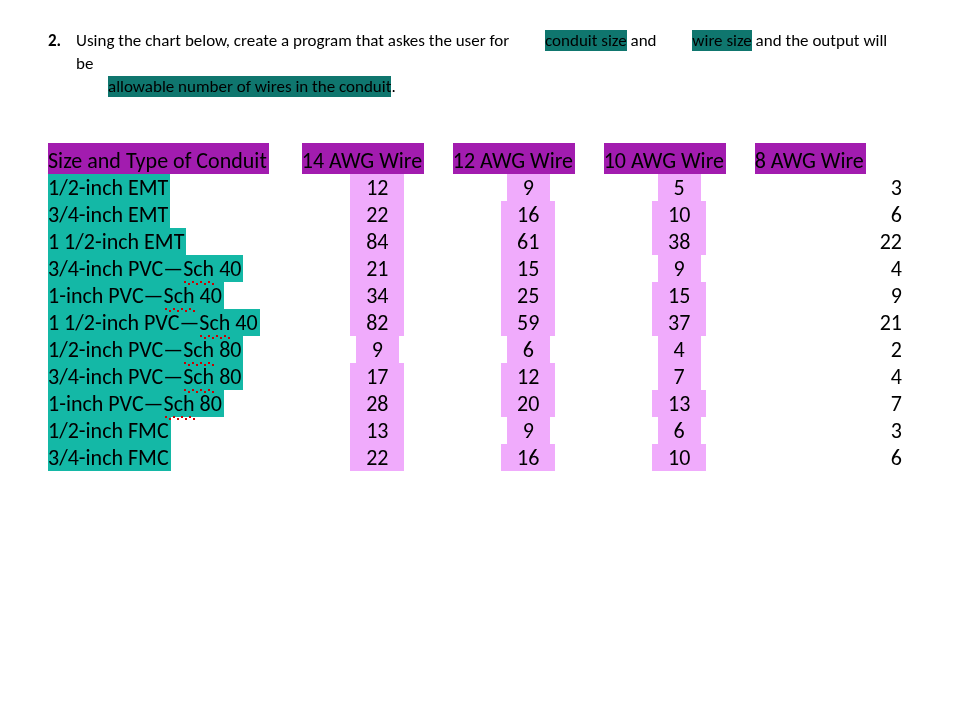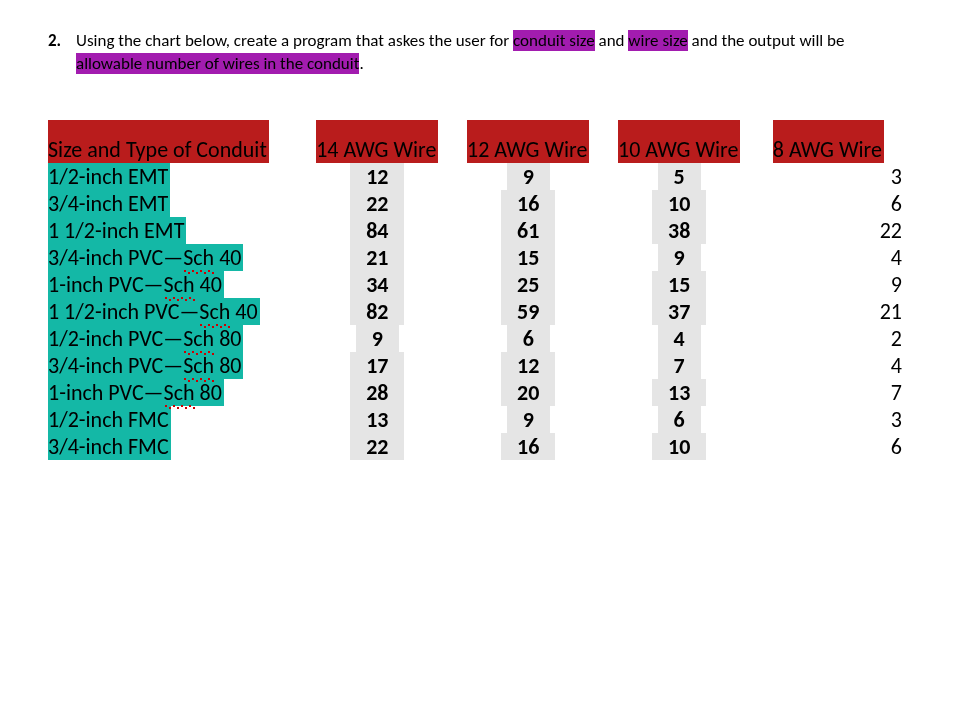--- a/index.html
+++ b/index.html
@@ -23,21 +23,22 @@
   }
   .qnum {
     width: 28px;
     flex-shrink: 0;
     font-weight: bold;
   }
   .qtext {
     flex: 1;
   }
   .hl {
-    background: #a21caf;
+    background: #0f766e;
+    margin-left: 32px;
   }
   .table-wrap {
     margin-left: 0;
   }
   table {
     border-collapse: collapse;
     width: 100%;
   }
   th, td {
     text-align: left;
@@ -48,38 +49,37 @@
     line-height: 1.23;
     white-space: nowrap;
   }
   th {
     color: #000;
   }
   thead th {
     font-size: 22px;
   }
   .col-conduit { width: 270px; }
-  .col-wire { width: 165px; text-align: center; }
-  .col-wire-last { width: 165px; text-align: center; padding-right:4px;}
+  .col-wire { width: 165px; text-align: left; }
+  .col-wire-last { width: 165px; text-align: left; padding-right:4px;}
   .hdr-cell span.hl-hdr {
-    background: #b91c1c;
+    background: #a21caf;
     display: inline-block;
-    padding: 16px 2px 0 0;
+    padding: 4px 2px 0 0;
   }
   tbody tr td.c0 span.hl-row {
     background: #14b8a6;
     display: inline-block;
     padding: 0 2px 0 0;
   }
   td.num { text-align: center; }
   td.num span.hl-num {
-    background: #e5e5e5;
+    background: #f0abfc;
     display: inline-block;
     padding: 0 16px;
-    font-weight: bold;
   }
   td.num-last { text-align: right; padding-right:4px; }
   .sch {
     position: relative;
     display:inline-block;
   }
   .sch .under-wave {
     position: absolute;
     left: 0;
     bottom: -3px;

